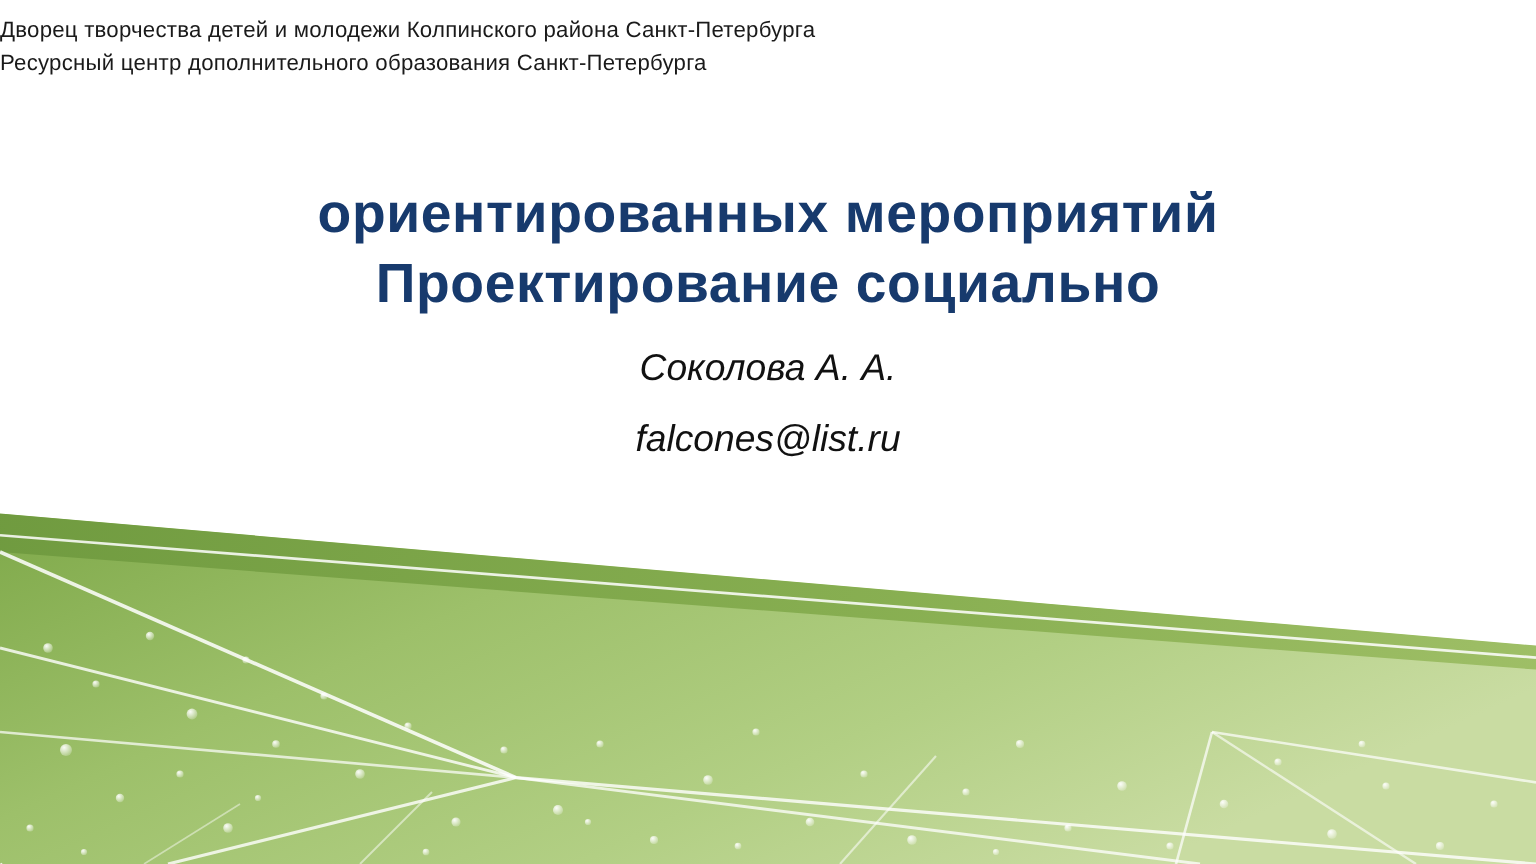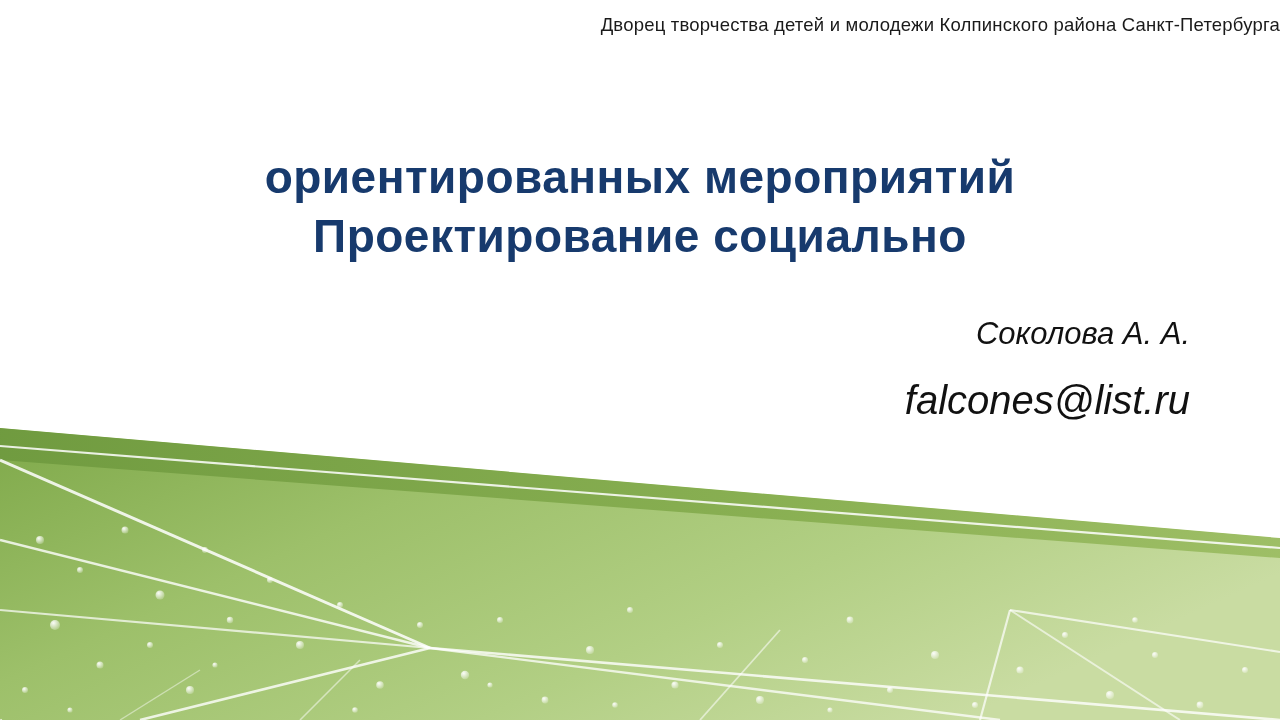--- a/index.html
+++ b/index.html
@@ -20,21 +20,21 @@
     background: #ffffff;
     overflow: hidden;
   }
 
   
   .header {
     position: absolute;
     top: 12px;
     left: 0;
     width: 1280px;
-    text-align: right;
+    text-align: left;
   }
   .header-line {
     font-size: 18.5px;
     color: #1a1a1a;
     line-height: 1.45;
     letter-spacing: 0.2px;
     white-space: nowrap;
   }
 
   
@@ -51,34 +51,34 @@
     font-weight: bold;
     color: #173a6d;
     line-height: 1.28;
     letter-spacing: 0.5px;
     white-space: nowrap;
   }
 
   
   .author-block {
     position: absolute;
-    top: 311px;
+    top: 284px;
     left: 50%;
     transform: translateX(-50%);
     width: 1100px;
-    text-align: right;
+    text-align: center;
   }
   .author-name {
     font-size: 31px;
     font-style: italic;
     color: #111111;
     line-height: 1.5;
   }
   .author-email {
-    font-size: 40px;
+    font-size: 31px;
     font-style: italic;
     color: #111111;
     line-height: 1.5;
     margin-top: 12px;
   }
 
   
   .leaf-wrap {
     position: absolute;
     left: 0;
@@ -91,20 +91,21 @@
     display: block;
   }
 </style>
 </head>
 <body>
 
 <div class="slide">
 
   <div class="header">
     <div class="header-line">Дворец творчества детей и молодежи Колпинского района Санкт-Петербурга</div>
+    <div class="header-line">Ресурсный центр дополнительного образования Санкт-Петербурга</div>
   </div>
 
   <div class="title-block">
     <div class="title-line">ориентированных мероприятий</div>
     <div class="title-line">Проектирование социально</div>
   </div>
 
   <div class="author-block">
     <div class="author-name">Соколова А. А.</div>
     <div class="author-email">falcones@list.ru</div>

